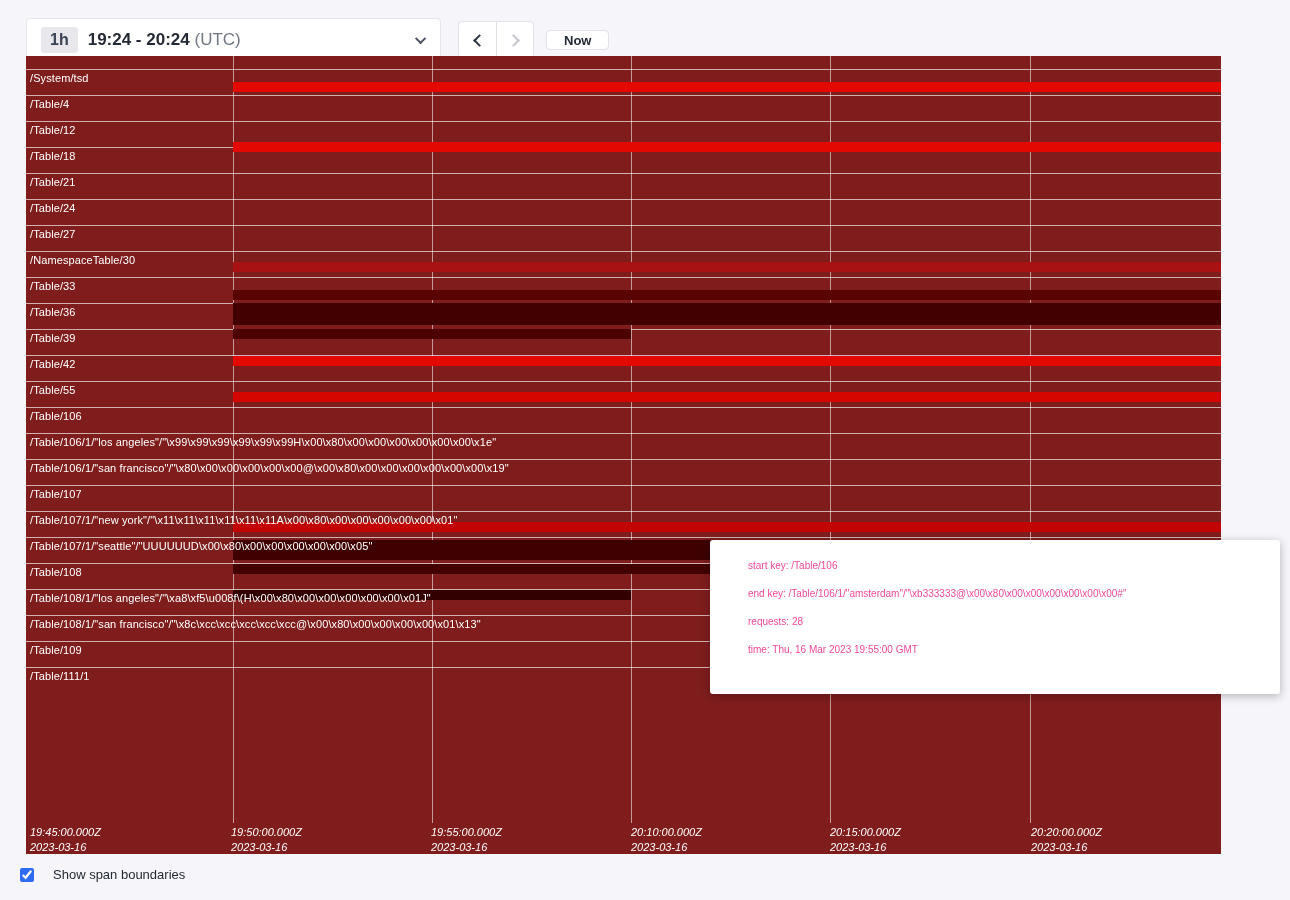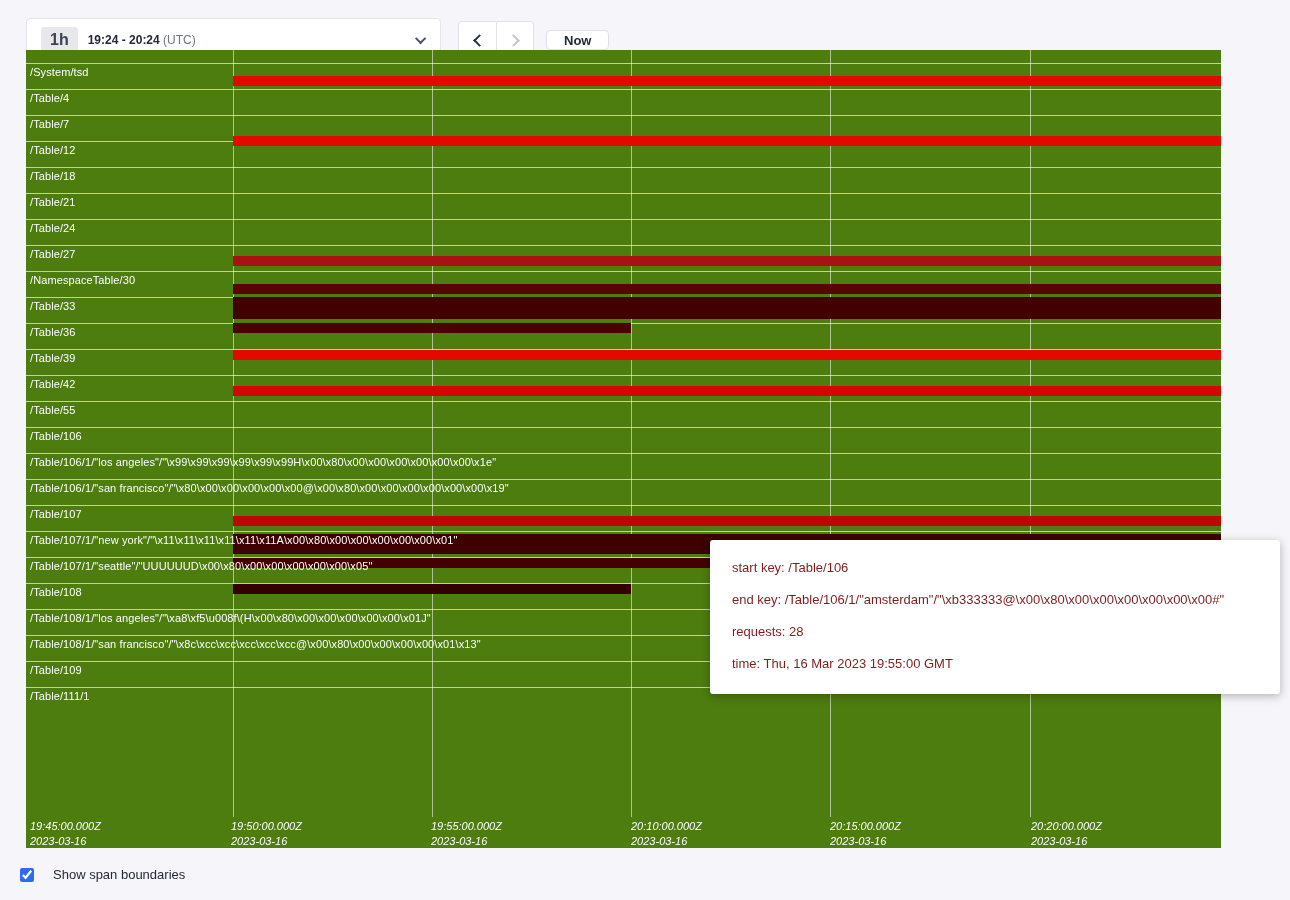--- a/index.html
+++ b/index.html
@@ -17,21 +17,21 @@
   .time-selector {
     width:415px; height:44px; background:#fff;
     border:1px solid #e4e4ec; border-radius:4px;
     display:flex; align-items:center; gap:10px; padding:0 14px;
     cursor:pointer;
   }
   .badge {
     background:#e7e7ec; border-radius:3px; padding:4px 9px;
     font-size:16px; font-weight:bold; color:#3a4354;
   }
-  .range { font-size:12px; }
+  .range { font-size:17px; }
   .range b { font-weight:bold; color:#242a35; }
   .tz { color:#6f7782; }
   .chev-down {
     margin-left:auto; width:8px; height:8px;
     border-left:2px solid #4a5263; border-bottom:2px solid #4a5263;
     transform:rotate(-45deg) translateY(-2px);
   }
   .navgrp { display:flex; margin-left:17px; }
   .nav-btn {
     width:38px; height:38px; background:#fff;
@@ -45,22 +45,22 @@
   .chev-right { border-left:2px solid #c3c5cd; border-bottom:2px solid #c3c5cd; transform:rotate(225deg); margin-right:3px; }
   .now-btn {
     margin-left:12px; height:20px; padding:0 17px;
     background:#fff; border:1px solid #e0e0e8; border-radius:4px;
     font-size:13px; font-weight:bold; color:#242a35; cursor:pointer;
     font-family:"Liberation Sans", sans-serif;
   }
 
   
   .canvas {
-    position:absolute; left:26px; top:50px;
-    width:1195px; height:798px; background:#4d7c0f;
+    position:absolute; left:26px; top:56px;
+    width:1195px; height:798px; background:#7f1d1d;
   }
   .gridlines { position:absolute; inset:0; }
   .gridline { position:absolute; top:0; height:767px; width:1px; background:rgba(255,255,255,0.55); }
   .rows { position:absolute; left:0; right:0; top:0; padding-top:13px; }
   .row { position:relative; height:26px; border-top:1px solid rgba(255,255,255,0.65); }
   .row-label {
     position:absolute; left:4px; top:2px; z-index:4;
     font-size:11px; color:#fff; white-space:nowrap; letter-spacing:0.1px;
   }
   .bands { position:absolute; inset:0; z-index:3; pointer-events:none; }
@@ -68,21 +68,21 @@
   .x-axis { position:absolute; left:0; bottom:0; height:31px; right:0; }
   .x-label { position:absolute; top:2px; font-size:11px; color:#fff; line-height:15px; white-space:nowrap;font-style:italic; }
 
   
   .tooltip {
     position:absolute; left:710px; top:540px; width:570px; min-height:154px;
     background:#fff; border-radius:3px; z-index:10;
     box-shadow:0 2px 10px rgba(0,0,0,0.28);
     padding:20px 22px 6px 22px;
   }
-  .tooltip-line { font-size:13px; color:#7f1d1d; margin-bottom:17px; white-space:nowrap; }
+  .tooltip-line { font-size:10px; color:#ec4899; margin-bottom:17px; white-space:nowrap;margin-left:16px; }
 
   
   .footer {
     position:absolute; left:20px; top:867px;
     display:flex; align-items:center; gap:19px;
     font-size:13px; color:#242a35; cursor:pointer;
   }
   .footer input { width:14px; height:14px; accent-color:#2f6bf0; margin:0; cursor:pointer; }
 </style>
 </head>
@@ -114,23 +114,20 @@
       <div class="gridline" style="left: 1004px;"></div>
     </div>
   <div class="rows" id="rows">
       <div class="row">
         <span class="row-label">/System/tsd</span>
       </div>
       <div class="row">
         <span class="row-label">/Table/4</span>
       </div>
       <div class="row">
-        <span class="row-label">/Table/7</span>
-      </div>
-      <div class="row">
         <span class="row-label">/Table/12</span>
       </div>
       <div class="row">
         <span class="row-label">/Table/18</span>
       </div>
       <div class="row">
         <span class="row-label">/Table/21</span>
       </div>
       <div class="row">
         <span class="row-label">/Table/24</span>

